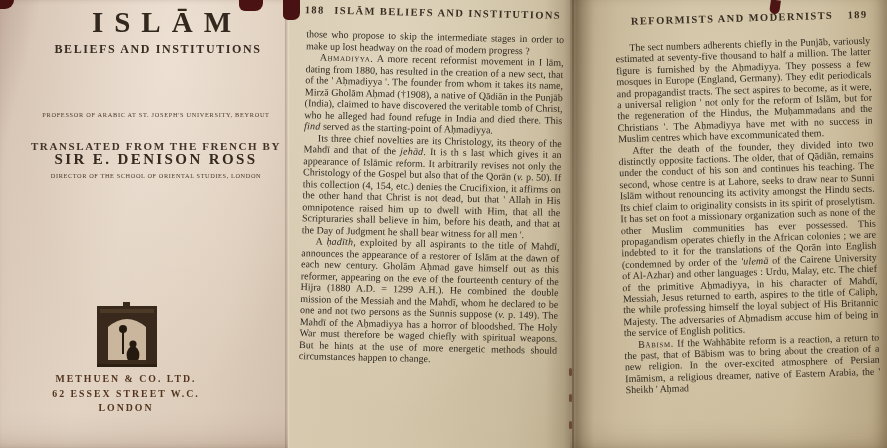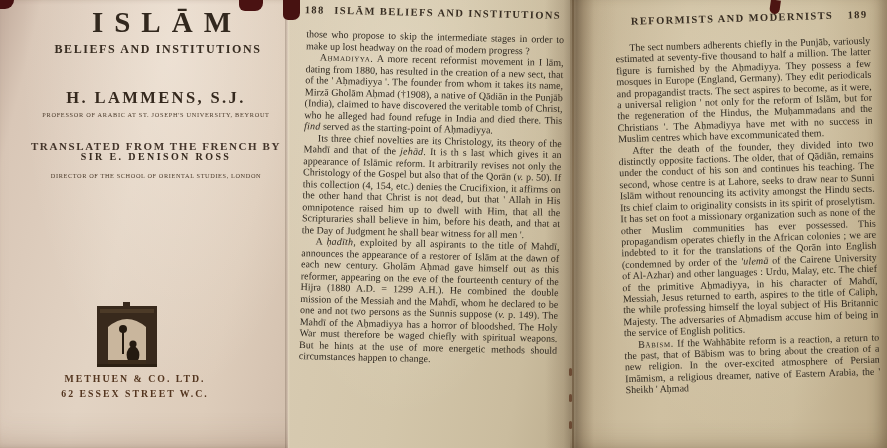--- a/index.html
+++ b/index.html
@@ -50,23 +50,23 @@
   #red-c{left:283px;top:0;width:17px;height:20px;border-radius:0 0 7px 5px;background:#471211;}
   #red-d{left:770px;top:0;width:10px;height:14px;border-radius:0 0 5px 5px;transform:rotate(8deg);background:#4d1513;}
   
   #title-page .tp{position:absolute;left:0;width:100%;text-align:center;}
   .tp-title{top:6px;font-size:29px;letter-spacing:11px;padding-left:11px;color:#32281e;font-weight:600;}
   .tp-subtitle{top:42px;font-size:12px;letter-spacing:1.6px;padding-left:2px;font-weight:600;color:#382d22;}
   .tp-by{top:76px;font-size:8px;letter-spacing:2px;color:#403326;}
   .tp-author{top:88px;font-size:16.5px;letter-spacing:2.4px;font-weight:600;color:#35291e;}
   .tp-role1{top:111px;font-size:6.3px;letter-spacing:.7px;color:#4a3a2a;}
   .tp-trans{top:140px;font-size:11px;letter-spacing:1.6px;font-weight:600;color:#43342a;}
-  .tp-translator{top:151px;font-size:10px;letter-spacing:2.4px;font-weight:600;color:#35291e;}
+  .tp-translator{top:151px;font-size:15px;letter-spacing:2.4px;font-weight:600;color:#35291e;}
   .tp-role2{top:172px;font-size:6.3px;letter-spacing:.6px;color:#4a3a2a;}
-  #pub-block{position:absolute;left:0;top:372px;width:252px;text-align:center;color:#53351f;padding-left:9px;}
+  #pub-block{position:absolute;left:0;top:372px;width:252px;text-align:center;color:#53351f;}
   #pub-block div{font-size:9.8px;letter-spacing:2px;font-weight:600;line-height:14.5px;}
   #device{position:absolute;left:96px;top:302px;width:62px;height:68px;}
   
   .page-content{position:absolute;inset:0;}
   #page-188 .page-content{transform:rotate(1.3deg);transform-origin:50% 30%;}
   #page-189 .page-content{transform:rotate(-1.7deg);transform-origin:50% 30%;}
   .running-row{position:relative;height:16px;font-size:10.5px;letter-spacing:1.4px;
     font-weight:600;color:#37claim;color:#372d22;}
   #page-188 .running-row{margin:7px 8px 0 14px;}
   #page-189 .running-row{margin:13px 14px 0 48px;}
@@ -84,21 +84,20 @@
   .sc{font-variant:small-caps;letter-spacing:.6px;}
 </style>
 </head>
 <body>
 
 <div id="stage">
 
   <div class="panel" id="title-page">
     <div class="tp tp-title">ISLĀM</div>
     <div class="tp tp-subtitle">BELIEFS AND INSTITUTIONS</div>
-    <div class="tp tp-author">H. LAMMENS, S.J.</div>
     <div class="tp tp-role1">PROFESSOR OF ARABIC AT ST. JOSEPH'S UNIVERSITY, BEYROUT</div>
     <div class="tp tp-trans">TRANSLATED FROM THE FRENCH BY</div>
     <div class="tp tp-translator">SIR E. DENISON ROSS</div>
     <div class="tp tp-role2">DIRECTOR OF THE SCHOOL OF ORIENTAL STUDIES, LONDON</div>
 
     <div id="device">
       <svg viewBox="0 0 62 68" width="62" height="68" xmlns="http://www.w3.org/2000/svg">
         <rect x="27" y="0" width="7" height="5" fill="#38291c"></rect>
         <rect x="1" y="4" width="60" height="61" fill="#38291c"></rect>
         <rect x="4" y="7" width="54" height="4" fill="#4c3a27"></rect>
@@ -108,20 +107,21 @@
         <circle cx="37" cy="42" r="3.6" fill="#241a10"></circle>
         <ellipse cx="37" cy="53" rx="6.4" ry="9" fill="#241a10"></ellipse>
         <rect x="12" y="58" width="38" height="4" fill="#3c2c1b"></rect>
         <rect x="1" y="62" width="60" height="3" fill="#2c2013"></rect>
       </svg>
     </div>
 
     <div id="pub-block">
       <div>METHUEN &amp; CO. LTD.</div>
       <div>62 ESSEX STREET W.C.</div>
+      <div>LONDON</div>
     </div>
   </div>
 
   <div class="panel" id="page-188">
     <div class="page-content">
       <div class="running-row">
         <span class="pg-num-left">188</span>
         <span class="running-head">ISLĀM BELIEFS AND INSTITUTIONS</span>
       </div>
       <div class="body-text">

